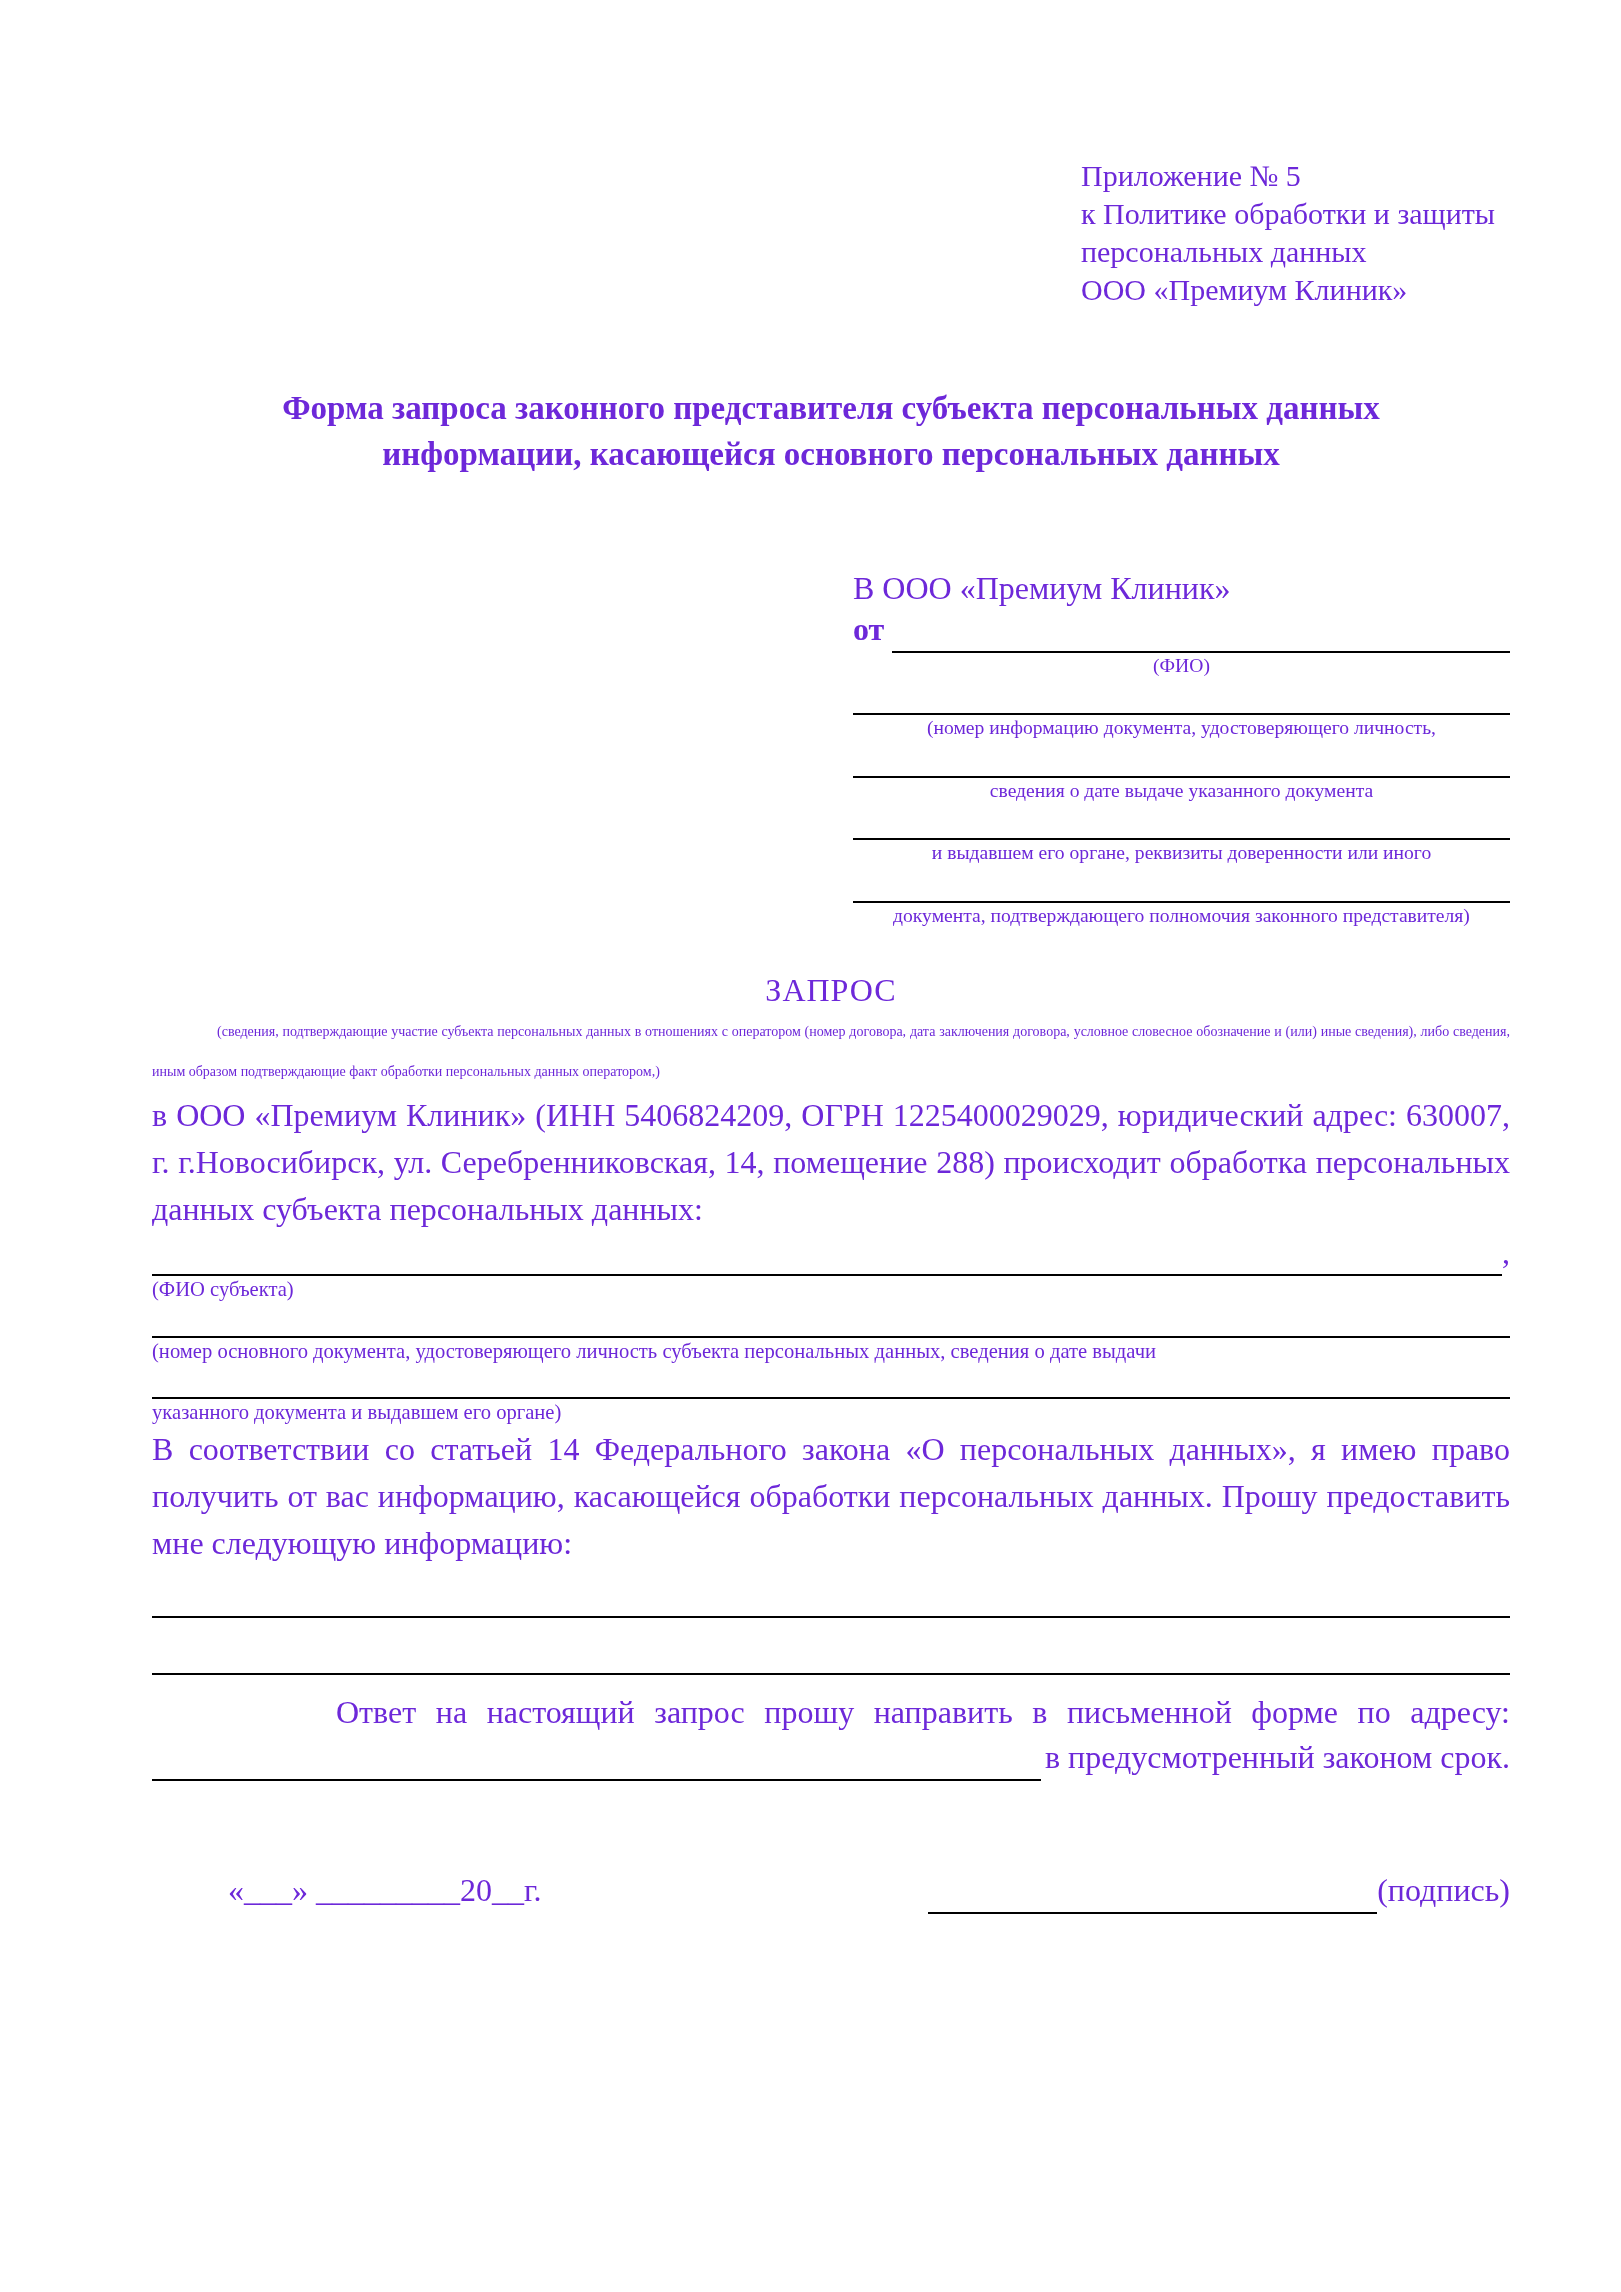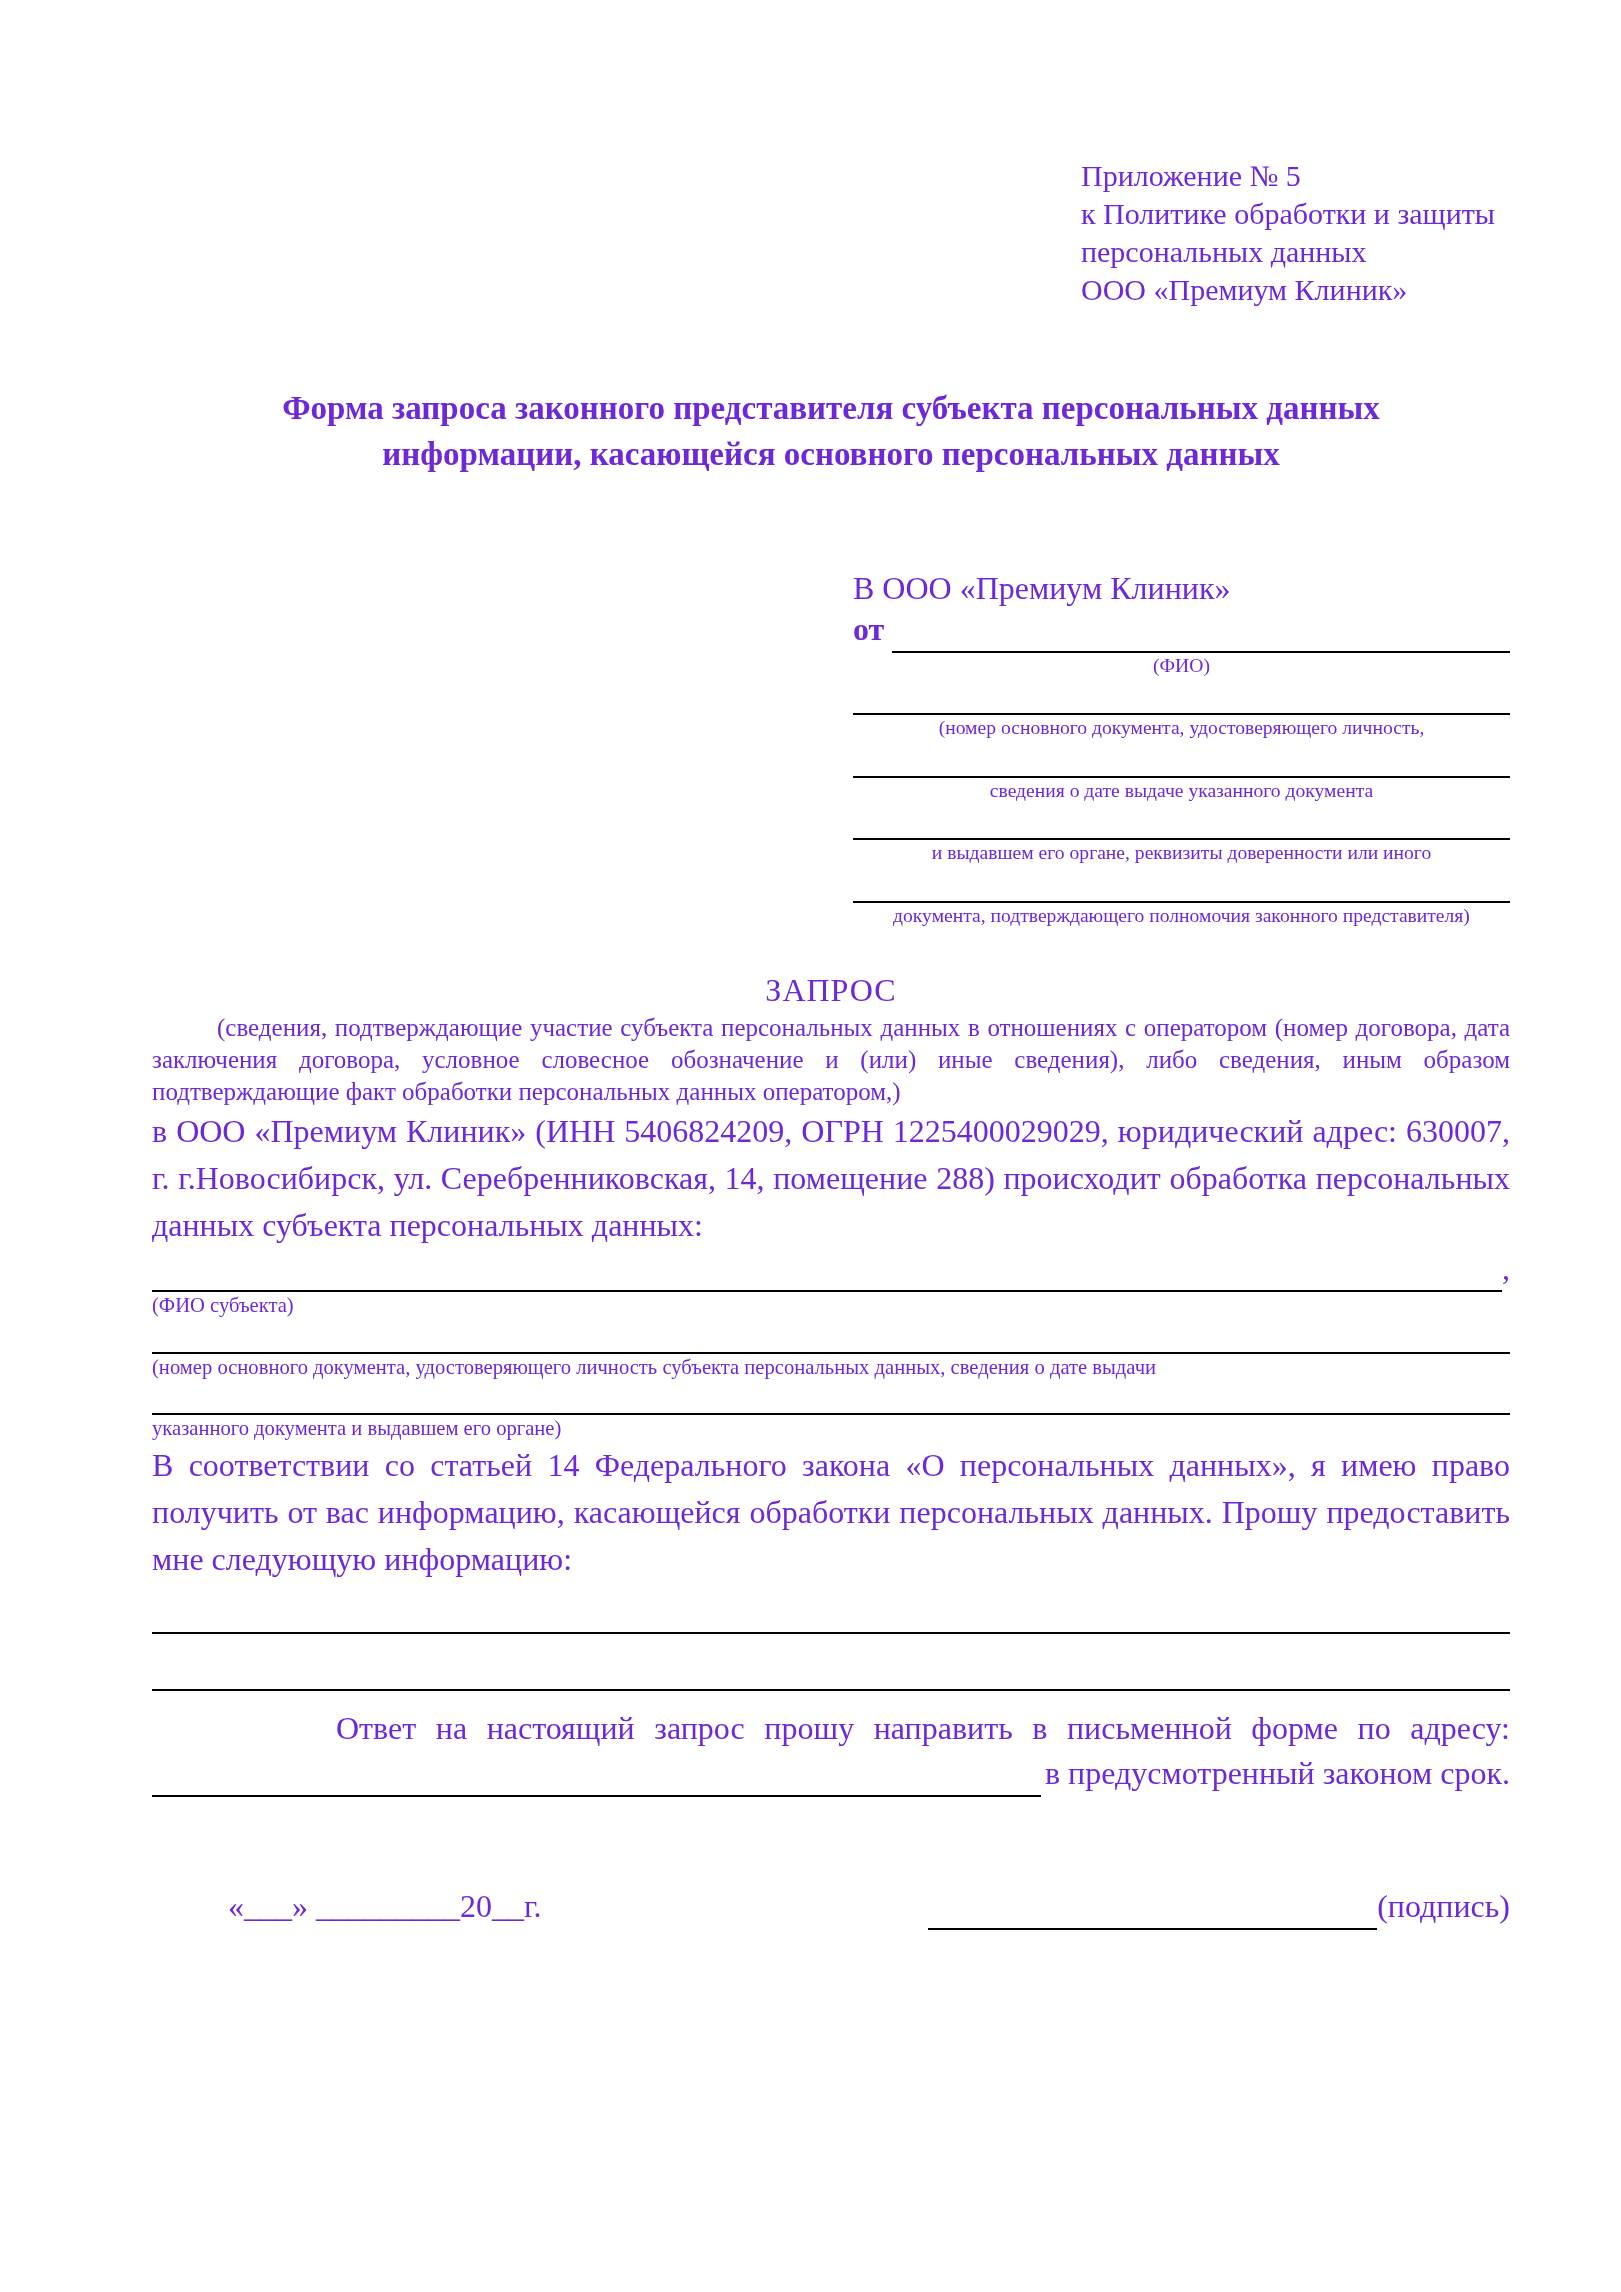--- a/index.html
+++ b/index.html
@@ -35,21 +35,21 @@
   .from-line .lbl { white-space:nowrap; padding-right:7.8px;font-weight:bold; }
   .fill { flex:1 1 auto; border-bottom:2.9px solid #000; }
   .from-line .fill { height:100%; }
   .cap { font-size:19.6px; line-height:25.5px; text-align:center; }
   .pair-line { height:35px; border-bottom:2.9px solid #000; }
 
   
   .zapros { margin-top:41px; text-align:center; letter-spacing:1px; line-height:43px; }
   .basis-line { display:flex; align-items:flex-end; height:43px; margin-top:9.8px; }
   .basis-line .lbl { margin-left:178px; white-space:nowrap; padding-right:9.8px; }
-  .small-note { font-size:25px; line-height:32px; text-align:justify; text-indent:65px; }
+  .small-note { font-size:14px; line-height:40px; text-align:justify; text-indent:65px; }
   .para { text-align:justify; }
   .subject-line { display:flex; align-items:flex-end; height:43px; }
   .subject-line .comma { white-space:nowrap; }
   .wide-cap { font-size:20.6px; line-height:26.5px; }
   .sline { height:33px; border-bottom:2.9px solid #000; }
   .blank-line { height:49px; border-bottom:2.9px solid #000; }
   .reply-para { text-align:justify; text-align-last:justify; text-indent:184px; margin-top:13.7px; }
   .reply-line { display:flex; align-items:flex-end; height:45px; }
   .reply-line .suffix { white-space:nowrap; padding-left:3.9px; }
 
@@ -83,21 +83,21 @@
 
     <div class="addressee">
       <div class="addr-to">В ООО «Премиум Клиник»</div>
       <div class="from-line">
         <span class="lbl">от</span>
         <span class="fill"></span>
       </div>
       <div class="cap">(ФИО)</div>
 
       <div class="pair-line"></div>
-      <div class="cap">(номер основного документа, удостоверяющего личность,</div>
+      <div class="cap">(номер информацию документа, удостоверяющего личность,</div>
 
       <div class="pair-line"></div>
       <div class="cap">сведения о дате выдаче указанного документа</div>
 
       <div class="pair-line"></div>
       <div class="cap">и выдавшем его органе, реквизиты доверенности или иного</div>
 
       <div class="pair-line"></div>
       <div class="cap">документа, подтверждающего полномочия законного представителя)</div>
     </div>

